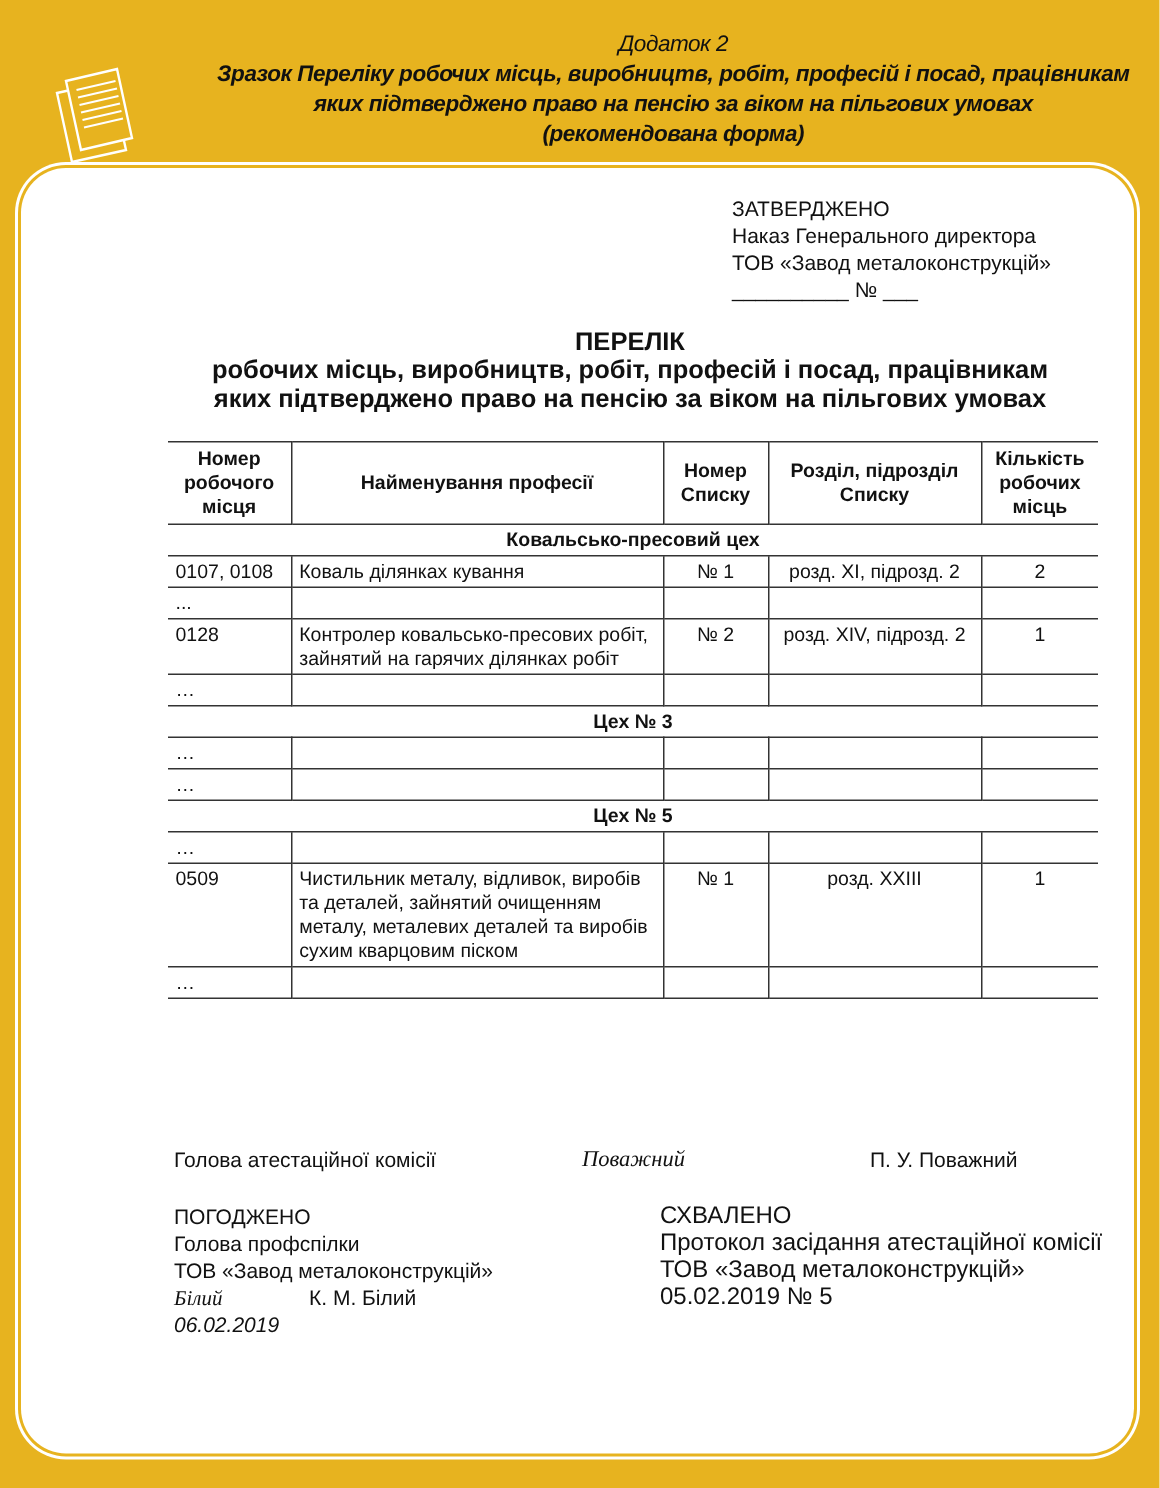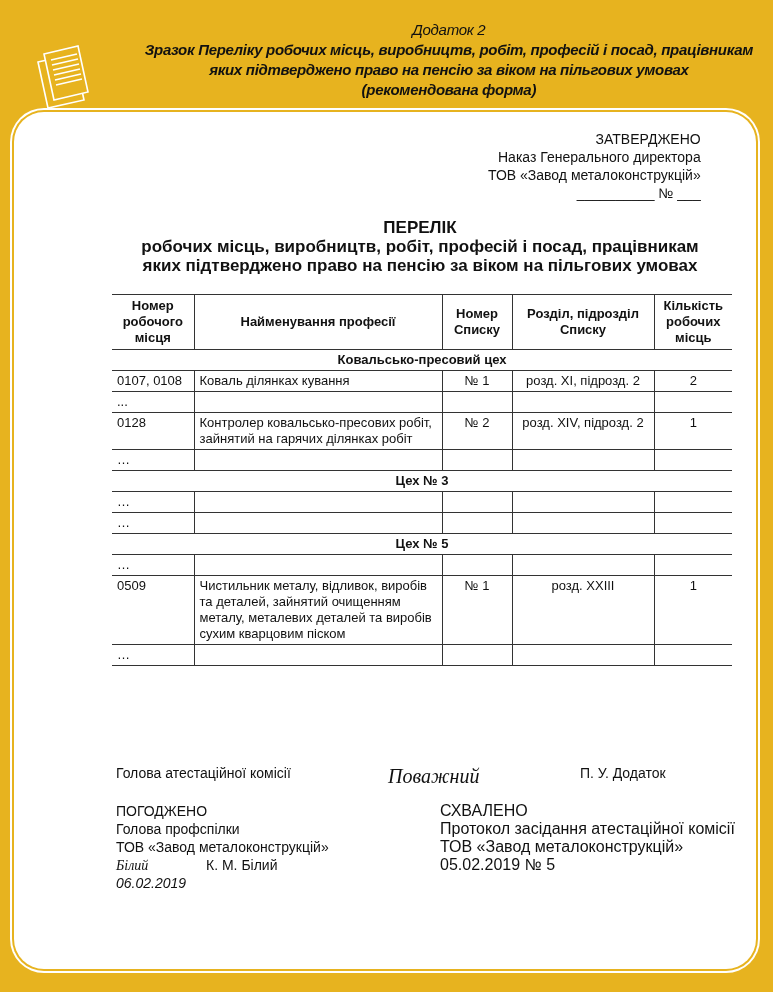--- a/index.html
+++ b/index.html
@@ -15,21 +15,21 @@
     color:#111; letter-spacing:-0.3px;
   }
   .header .annex { font-weight:normal; font-size:15px; }
   .panel {
     position:absolute; left:14px; top:112px; width:742px; height:857px;
     background:#fff; border-radius:30px;
     box-shadow: 0 0 0 2px #e7b31f, 0 0 0 4px #fff;
   }
   .doc-icon { position:absolute; left:34px; top:40px; width:60px; height:70px; }
   .approved {
-    position:absolute; left:488px; top:130px; font-size:14px; line-height:18px;text-align:right;
+    position:absolute; left:488px; top:130px; font-size:14px; line-height:18px;
   }
   .title {
     position:absolute; left:100px; width:640px; top:218px; text-align:center;
     font-weight:bold; font-size:17px; line-height:19px;
   }
   .title .main { font-size:17px; }
   table.list {
     position:absolute; left:112px; top:294px; width:620px;
     border-collapse:collapse; font-size:13px; line-height:16px;
   }
@@ -184,22 +184,22 @@
       <td></td>
         <td></td>
         <td></td>
         <td></td>
     </tr>
   </tbody>
 </table>
 
 <div class="sig-row">
   <span style="left:0">Голова атестаційної комісії</span>
-  <span class="script" style="left:272px; font-size:20px;">Поважний</span>
-  <span style="left:464px">П. У. Додаток</span>
+  <span class="script" style="left:272px; font-size:15px;">Поважний</span>
+  <span style="left:464px">П. У. Поважний</span>
 </div>
 
 <div class="agreed">
   <div>ПОГОДЖЕНО</div>
   <div>Голова профспілки</div>
   <div>ТОВ «Завод металоконструкцій»</div>
   <div style="position:relative; height:18px;">
     <span class="script">Білий</span>
     <span style="position:absolute; left:90px;">К. М. Білий</span>
   </div>

